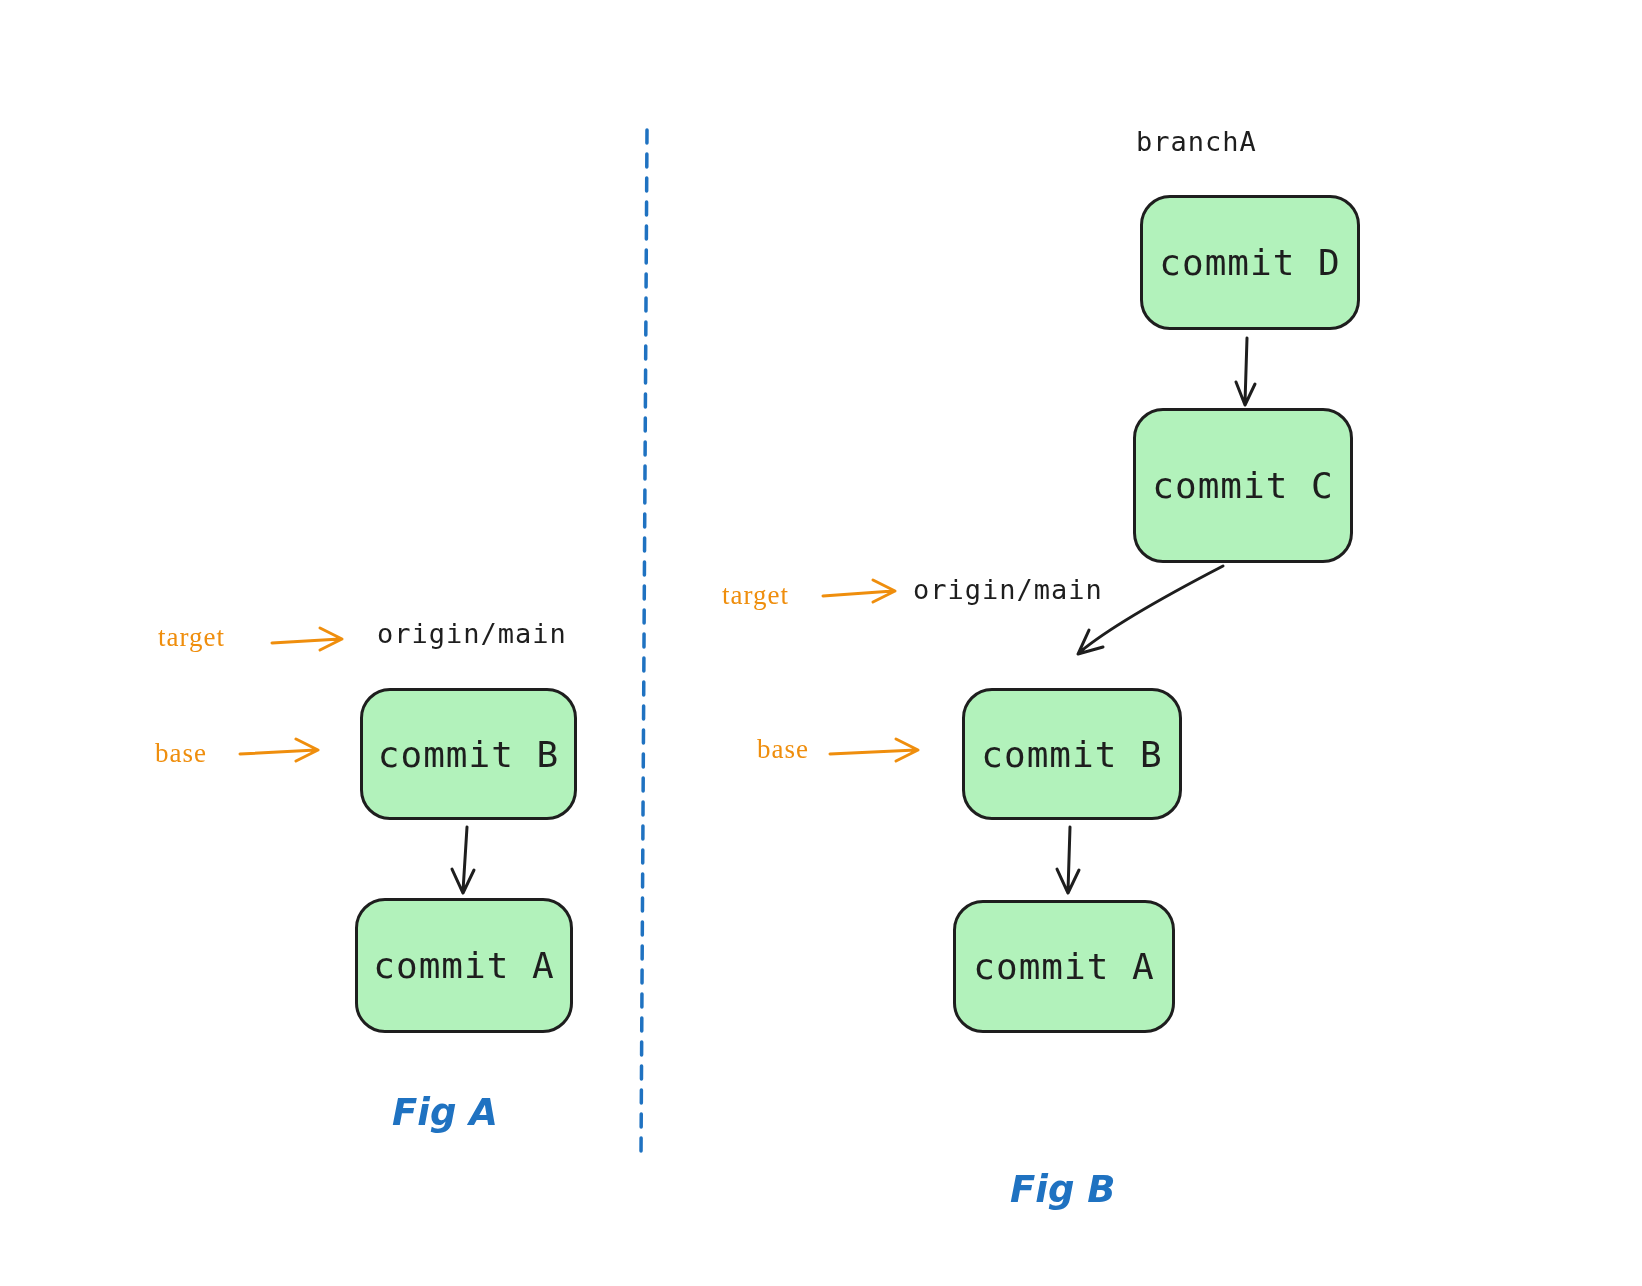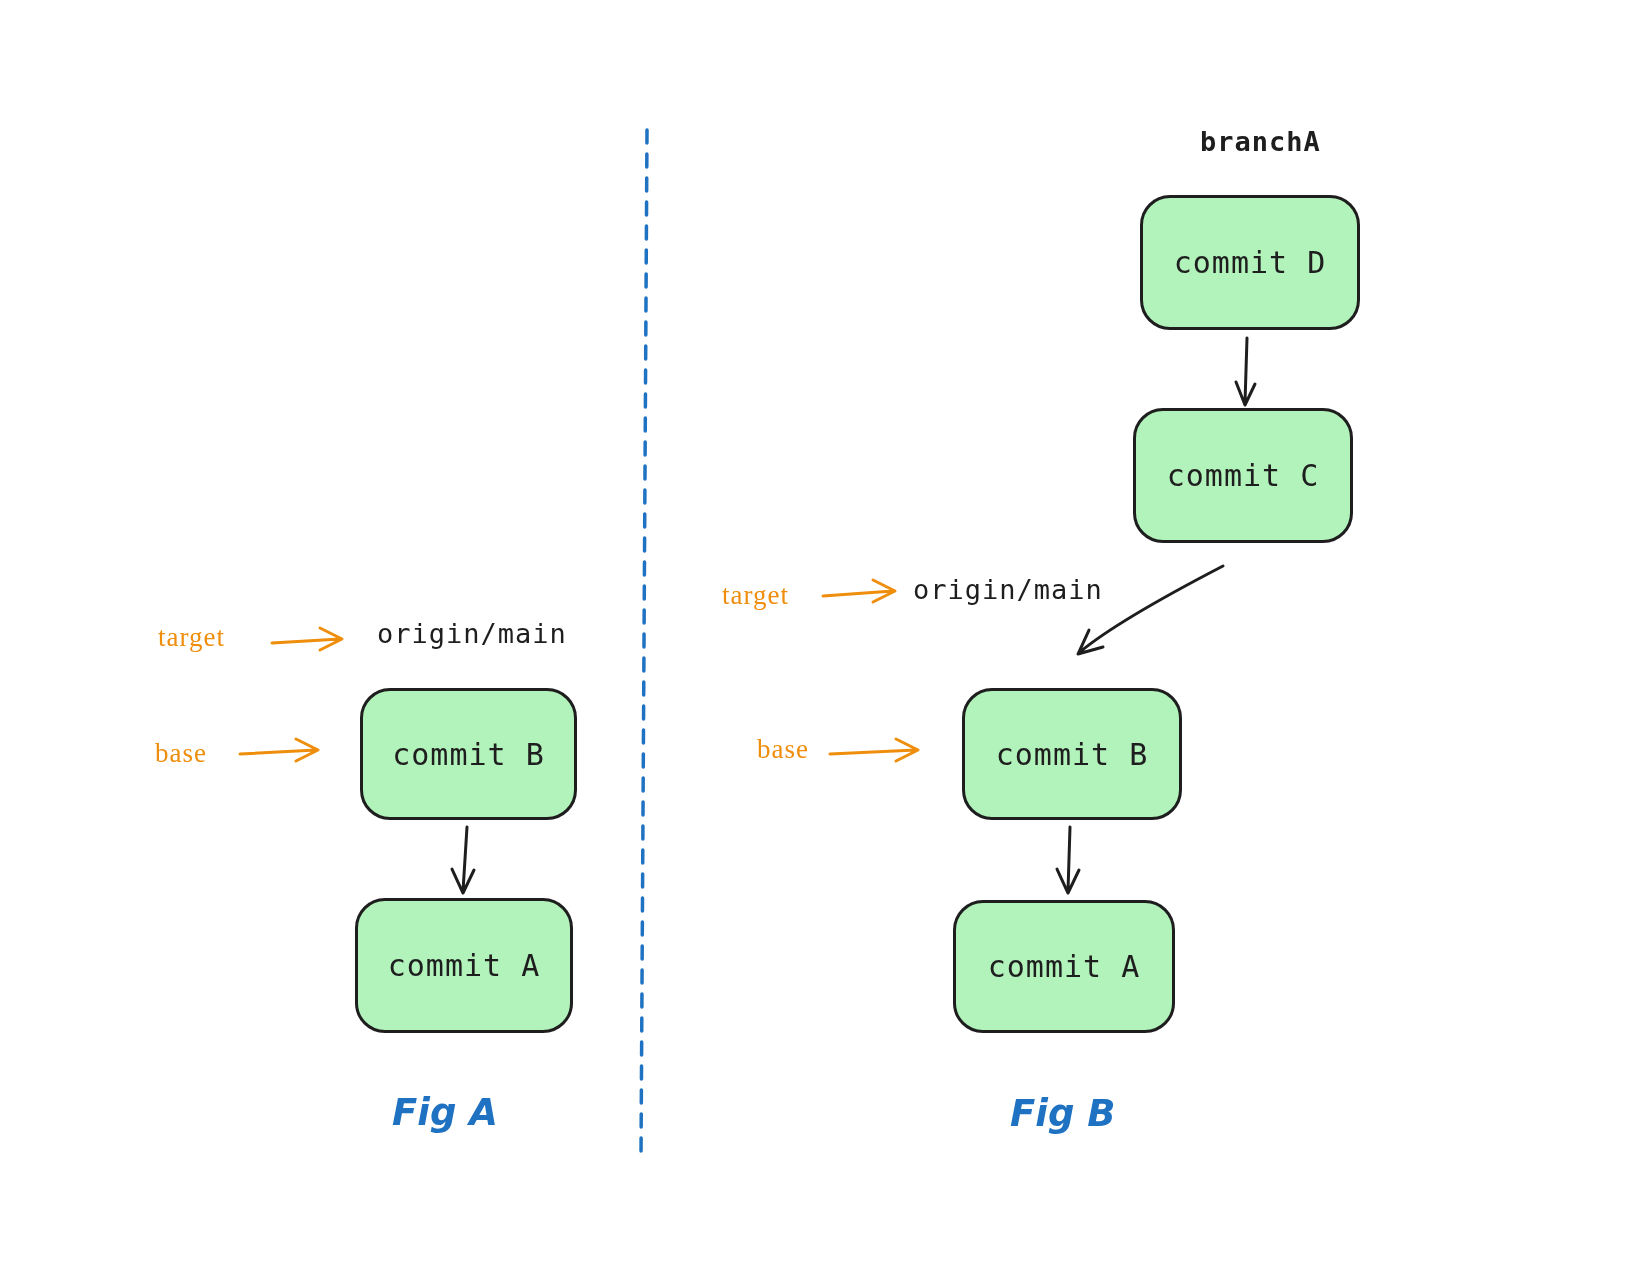--- a/index.html
+++ b/index.html
@@ -23,21 +23,21 @@
   .orange-arrow{stroke:var(--accent-orange);stroke-width:3;}
   .divider{stroke:var(--accent-blue);stroke-width:3.5;stroke-dasharray:13 11;}
 
   .commit-box{
     position:absolute;
     box-sizing:border-box;
     background:var(--box-fill);
     border:3px solid var(--ink);
     border-radius:30px;
     display:flex;align-items:center;justify-content:center;
-    font-size:30px;color:var(--ink);
+    font-size:36px;color:var(--ink);
     letter-spacing:1px;
   }
   .txt{
     position:absolute;
     font-size:27px;line-height:1.15;color:var(--ink);
     white-space:nowrap;letter-spacing:1px;
   }
   .orange{color:var(--accent-orange);font-family:Liberation Serif, serif;}
   .caption{
     position:absolute;
@@ -49,29 +49,29 @@
 
   
   .a-target-label{left:158px;top:622px;}
   .a-target-ref{left:377px;top:618px;}
   .a-base-label{left:155px;top:738px;}
   .a-commit-b{left:360px;top:688px;width:217px;height:132px;}
   .a-commit-a{left:355px;top:898px;width:218px;height:135px;}
   .a-caption{left:392px;top:1091px;}
 
   
-  .b-branch-label{left:1200px;top:126px;font-weight:bold;}
+  .b-branch-label{left:1136px;top:126px;}
   .b-commit-d{left:1140px;top:195px;width:220px;height:135px;}
-  .b-commit-c{left:1133px;top:408px;width:220px;height:135px;justify-content:center;}
+  .b-commit-c{left:1133px;top:408px;width:220px;height:155px;justify-content:center;}
   .b-target-label{left:722px;top:580px;}
   .b-target-ref{left:913px;top:574px;}
   .b-base-label{left:757px;top:734px;}
   .b-commit-b{left:962px;top:688px;width:220px;height:132px;}
   .b-commit-a{left:953px;top:900px;width:222px;height:133px;}
-  .b-caption{left:1010px;top:1092px;}
+  .b-caption{left:1010px;top:1168px;}
 </style>
 </head>
 <body>
 
 <div class="canvas">
 
   <svg class="art" viewBox="0 0 1642 1286" xmlns="http://www.w3.org/2000/svg">
 
     <line class="divider" x1="647" y1="130" x2="641" y2="1156"></line>
 

